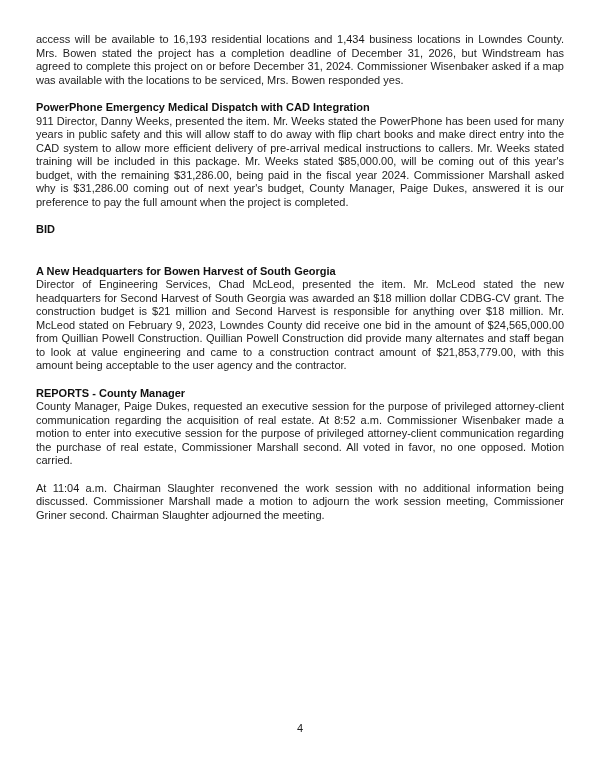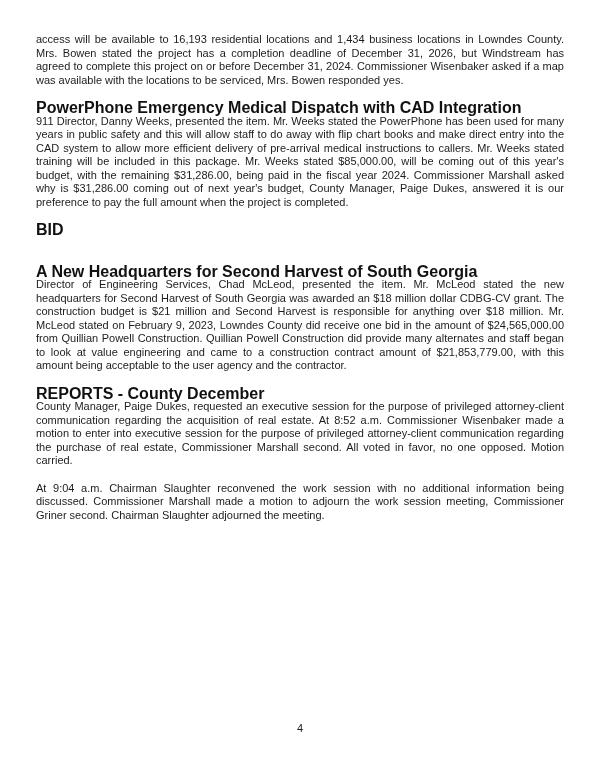--- a/index.html
+++ b/index.html
@@ -19,21 +19,21 @@
     line-height: 13.5px;
     color: #1c1c1c;
     overflow: hidden;
   }
   .page p {
     margin: 0 0 14px 0;
     text-align: justify;
   }
   .page h2 {
     margin: 0;
-    font-size: 16px;
+    font-size: 11px;
     line-height: 13.5px;
     font-weight: bold;
     color: #111111;
   }
   .page h2.standalone {
     margin-bottom: 28px;
   }
   .page-number {
     position: absolute;
     bottom: 42px;
@@ -49,22 +49,22 @@
 
 <div class="page">
 
   <p>access will be available to 16,193 residential locations and 1,434 business locations in Lowndes County.  Mrs. Bowen stated the project has a completion deadline of December 31, 2026, but Windstream has agreed to complete this project on or before December 31, 2024.  Commissioner Wisenbaker asked if a map was available with the locations to be serviced, Mrs. Bowen responded yes.</p>
 
   <h2>PowerPhone Emergency Medical Dispatch with CAD Integration</h2>
   <p>911 Director, Danny Weeks, presented the item. Mr. Weeks stated the PowerPhone has been used for many years in public safety and this will allow staff to do away with flip chart books and make direct entry into the CAD system to allow more efficient delivery of pre-arrival medical instructions to callers. Mr. Weeks stated training will be included in this package.  Mr. Weeks stated $85,000.00, will be coming out of this year's budget, with the remaining $31,286.00, being paid in the fiscal year 2024. Commissioner Marshall asked why is $31,286.00 coming out of next year's budget, County Manager, Paige Dukes, answered it is our preference to pay the full amount when the project is completed.</p>
 
   <h2 class="standalone">BID</h2>
 
-  <h2>A New Headquarters for Second Harvest of South Georgia</h2>
+  <h2>A New Headquarters for Bowen Harvest of South Georgia</h2>
   <p>Director of Engineering Services, Chad McLeod, presented the item.  Mr. McLeod stated the new headquarters for Second Harvest of South Georgia was awarded an $18 million dollar CDBG-CV grant.  The construction budget is $21 million and Second Harvest is responsible for anything over $18 million.  Mr. McLeod stated on February 9, 2023, Lowndes County did receive one bid in the amount of $24,565,000.00 from Quillian Powell Construction.  Quillian Powell Construction did provide many alternates and staff began to look at value engineering and came to a construction contract amount of $21,853,779.00, with this amount being acceptable to the user agency and the contractor.</p>
 
-  <h2>REPORTS - County December</h2>
+  <h2>REPORTS - County Manager</h2>
   <p>County Manager, Paige Dukes, requested an executive session for the purpose of privileged attorney-client communication regarding the acquisition of real estate.  At 8:52 a.m. Commissioner Wisenbaker made a motion to enter into executive session for the purpose of privileged attorney-client communication regarding the purchase of real estate, Commissioner Marshall second.  All voted in favor, no one opposed.  Motion carried.</p>
 
-  <p>At 9:04 a.m. Chairman Slaughter reconvened the work session with no additional information being discussed.   Commissioner Marshall made a motion to adjourn the work session meeting, Commissioner Griner second.  Chairman Slaughter adjourned the meeting.</p>
+  <p>At 11:04 a.m. Chairman Slaughter reconvened the work session with no additional information being discussed.   Commissioner Marshall made a motion to adjourn the work session meeting, Commissioner Griner second.  Chairman Slaughter adjourned the meeting.</p>
 
   <div class="page-number">4</div>
 </div>
 
 </body></html>

